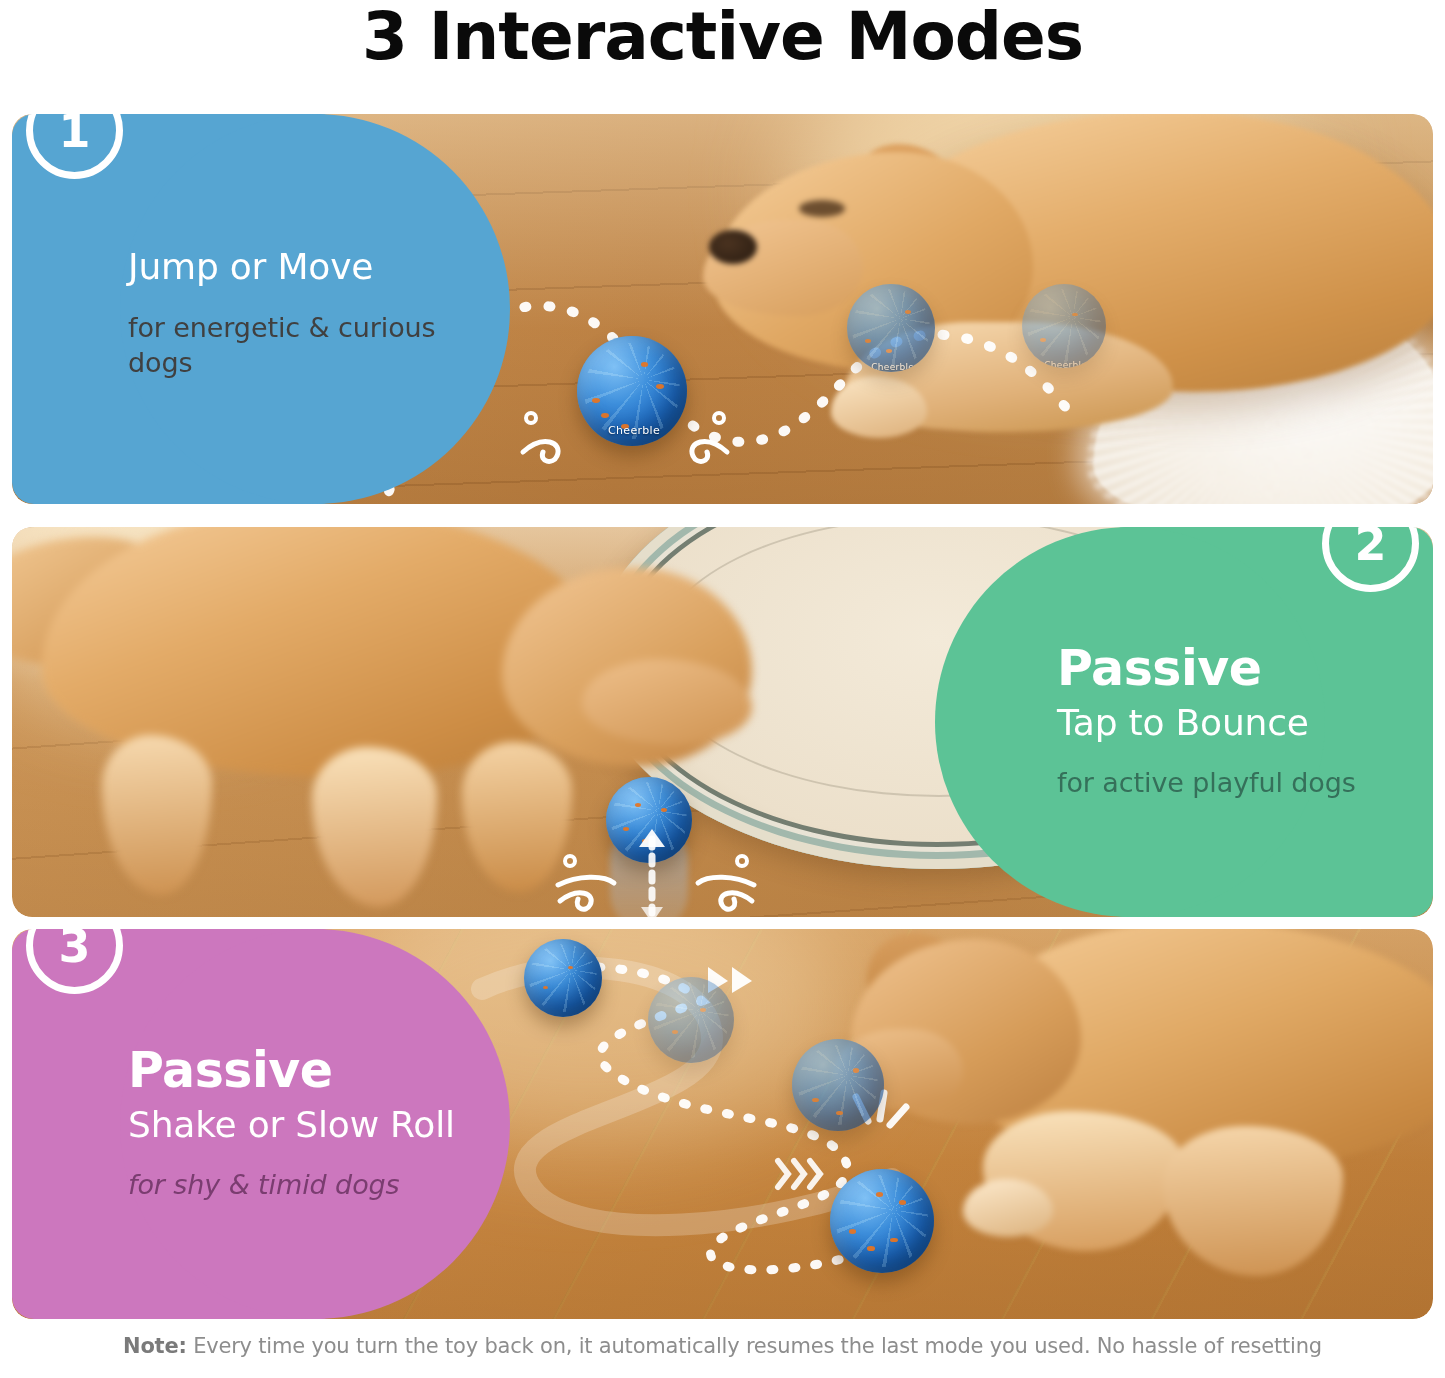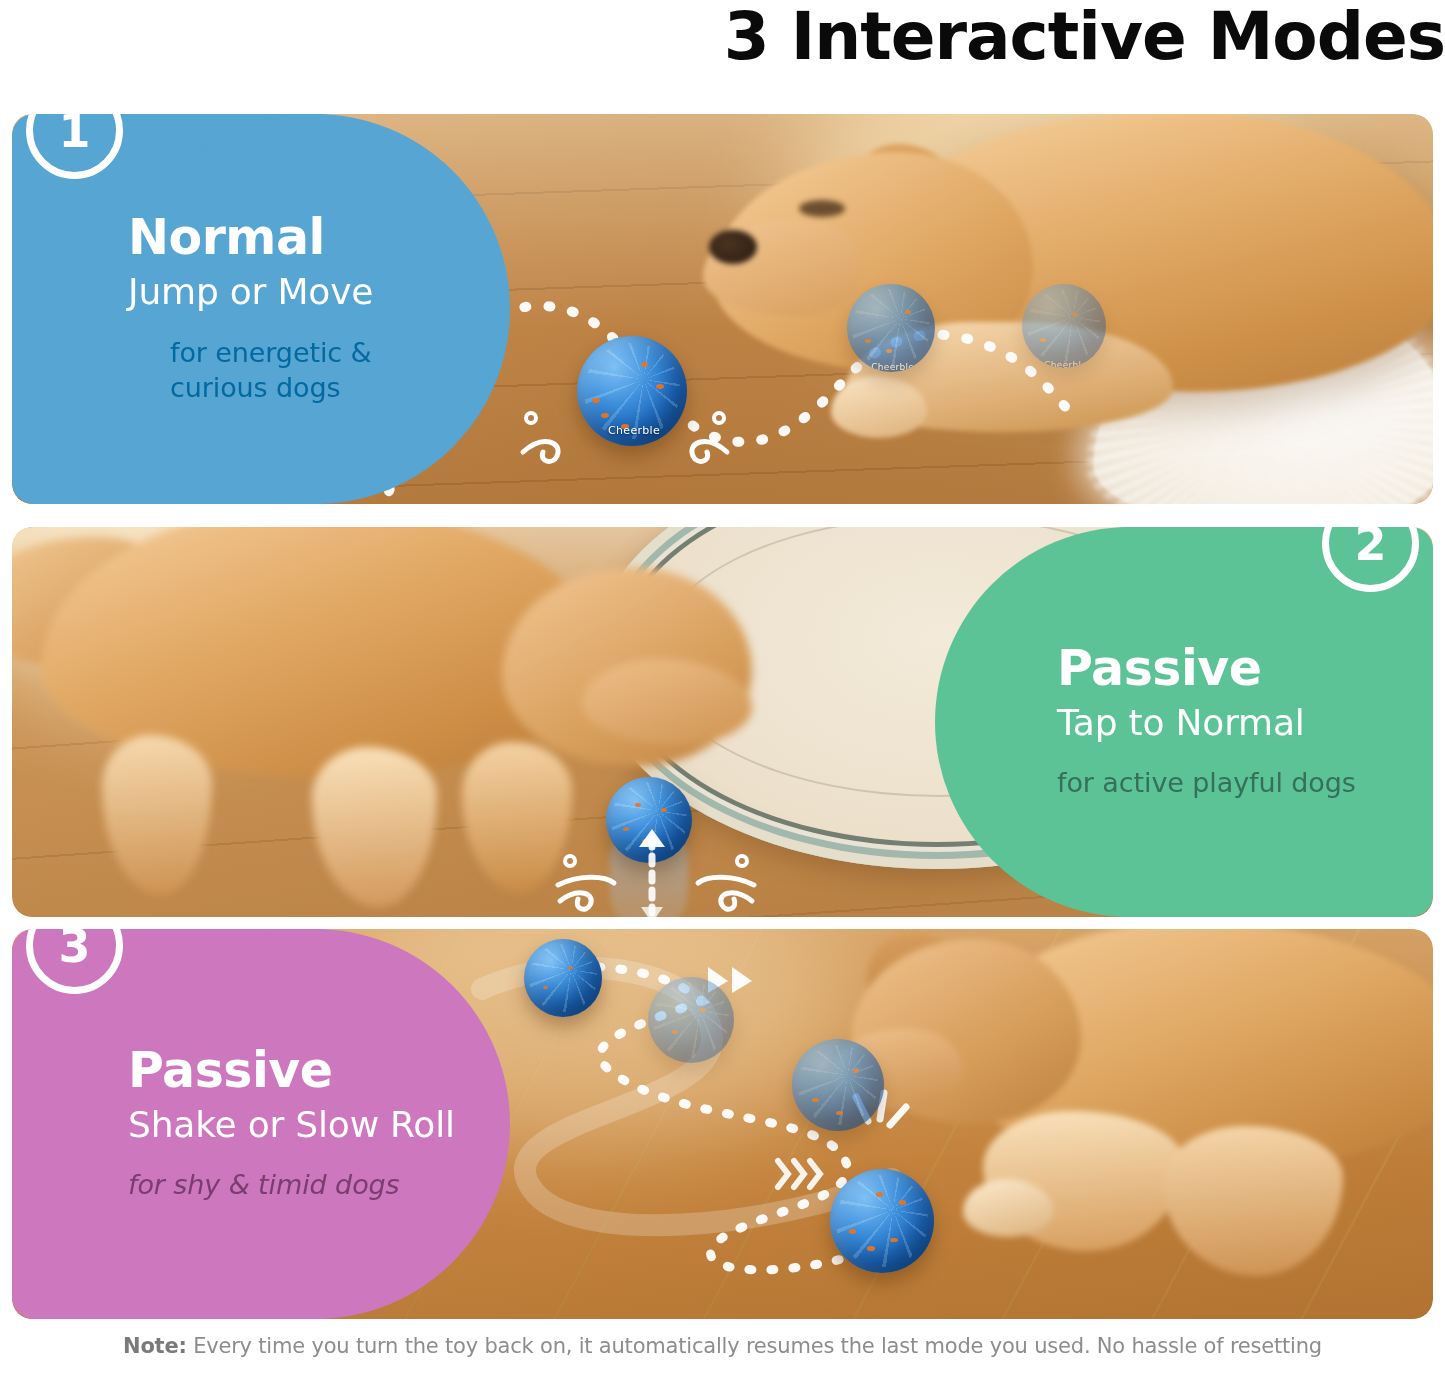--- a/index.html
+++ b/index.html
@@ -10,21 +10,21 @@
     height: 1378px;
     background: #ffffff;
     font-family: "DejaVu Sans", "Liberation Sans", sans-serif;
     overflow: hidden;
     position: relative;
   }
 
   
   .page-title {
     width: 100%;
-    text-align: right;
+    text-align: center;
     font-family: "DejaVu Sans", "Liberation Sans", sans-serif;
     font-size: 66px;
     font-weight: bold;
     letter-spacing: -1px;
     color: #0a0a0a;
     line-height: 1;
     padding-top: 4px;
     height: 96px;
   }
 
@@ -490,23 +490,22 @@
 
   <div class="card left">
     <div class="card-bg">
       <div class="rect" style="background: rgb(86, 165, 210);"></div>
       <div class="lobe" style="background: rgb(86, 165, 210);"></div>
     </div>
     <div class="badge" style="background: rgb(86, 165, 210);">
       <span>1</span>
     </div>
     <div class="card-text">
-      <div class="mode-title">Normal</div>
       <div class="mode-subtitle">Jump or Move</div>
-      <div class="mode-desc" style="color: #0369a1; margin-left: 42px;">for energetic &amp; curious dogs</div>
+      <div class="mode-desc" style="color: #404040;">for energetic &amp; curious dogs</div>
     </div>
   </div>
 </div>
 
 <div class="panel" id="panel-2">
 
   <div class="photo">
     <div class="floor f2"></div>
     <div class="lightwash" style="left:-60px;top:-120px;width:420px;height:300px;background:rgba(255,243,215,.6);"></div>
 
@@ -554,21 +553,21 @@
   <div class="card right">
     <div class="card-bg">
       <div class="rect" style="background: rgb(92, 195, 150);"></div>
       <div class="lobe" style="background: rgb(92, 195, 150);"></div>
     </div>
     <div class="badge" style="background: rgb(92, 195, 150);">
       <span>2</span>
     </div>
     <div class="card-text">
       <div class="mode-title">Passive</div>
-      <div class="mode-subtitle">Tap to Normal</div>
+      <div class="mode-subtitle">Tap to Bounce</div>
       <div class="mode-desc" style="color: rgb(53, 112, 90);">for active playful dogs</div>
     </div>
   </div>
 </div>
 
 <div class="panel" id="panel-3">
 
   <div class="photo">
     <div class="floor f3"></div>
     <div class="lightwash" style="left:320px;top:-60px;width:520px;height:280px;background:rgba(255,238,200,.35);"></div>

